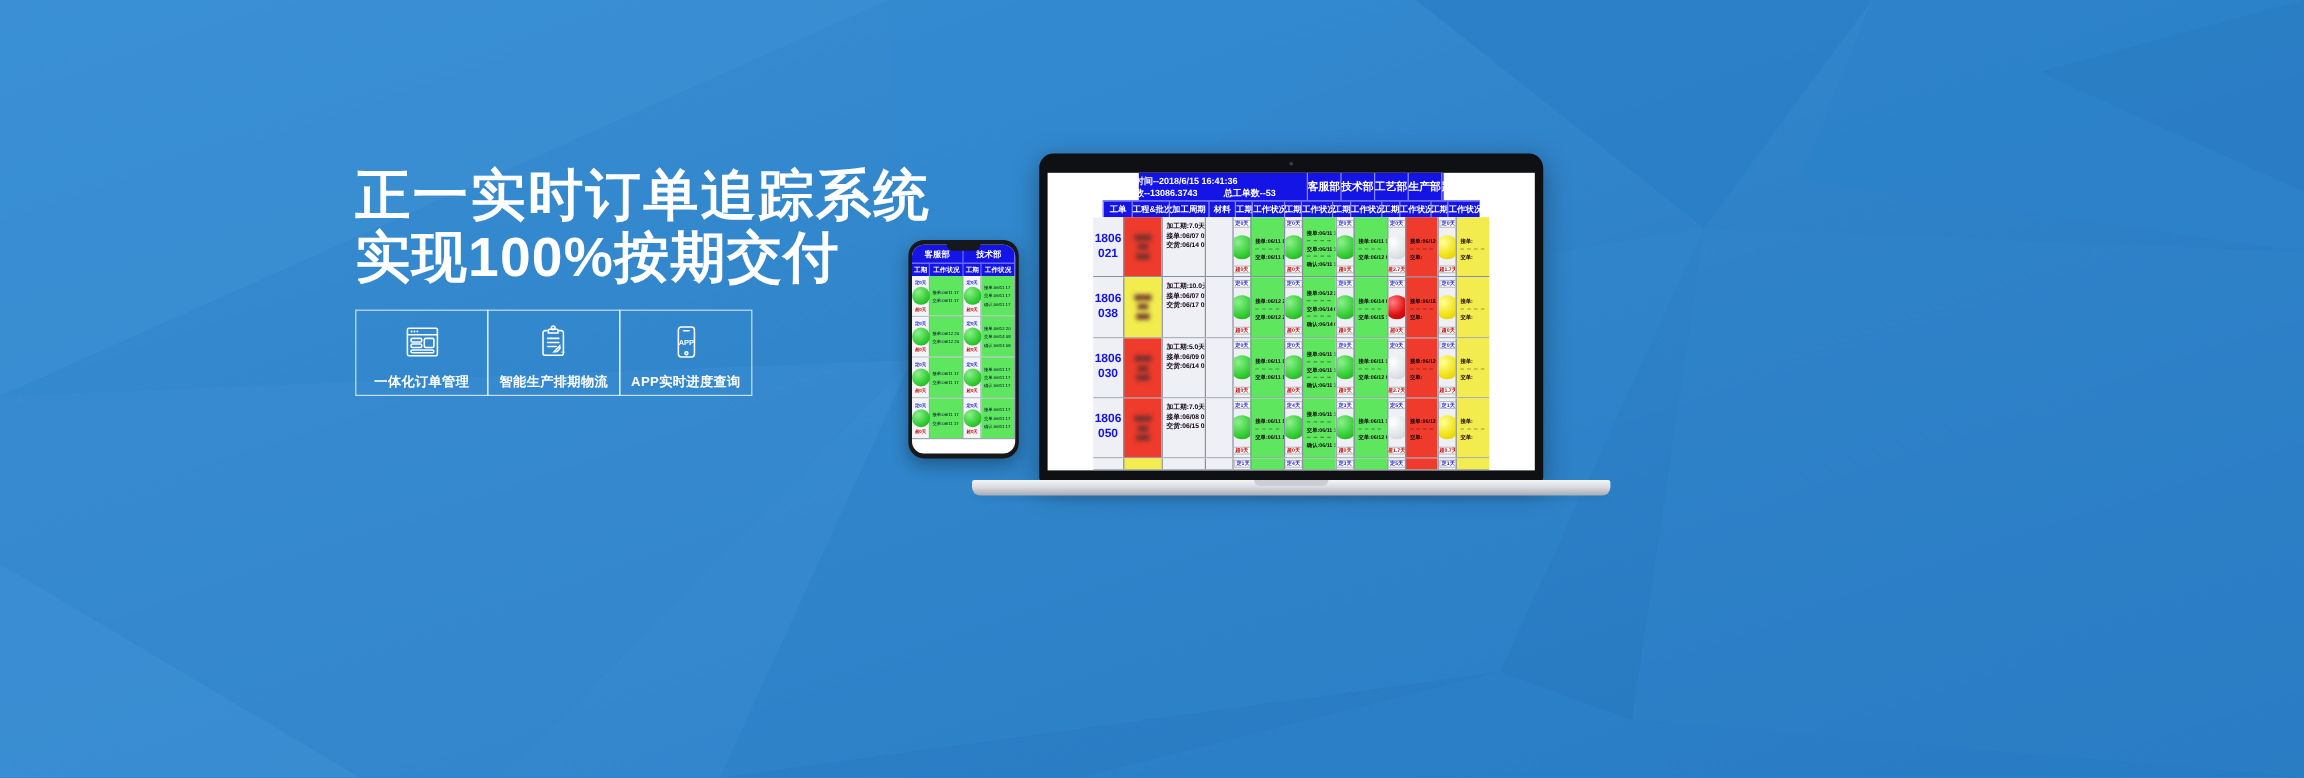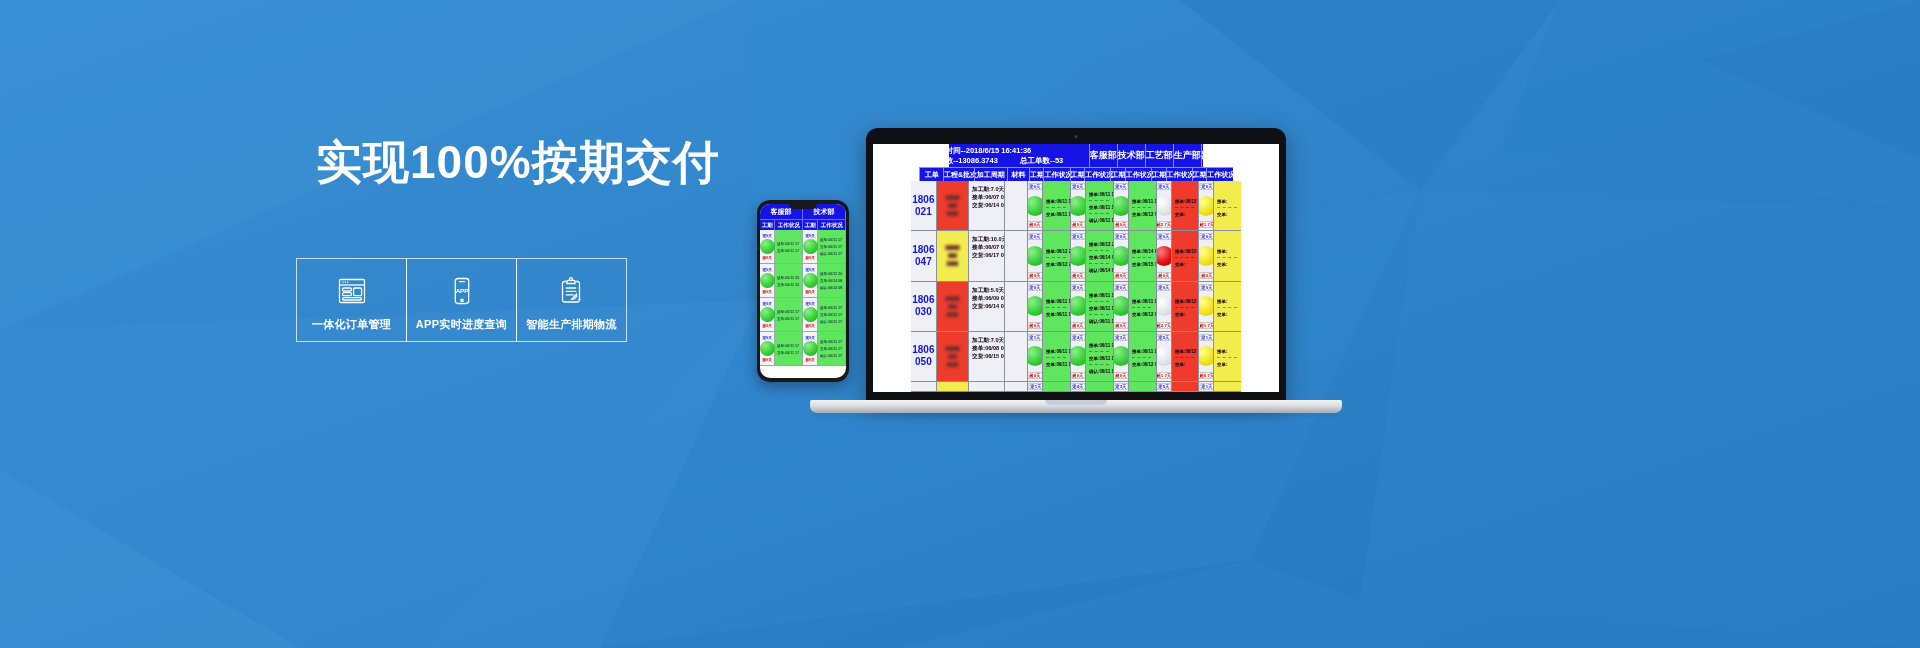--- a/index.html
+++ b/index.html
@@ -17,25 +17,25 @@
   
   #copy { position:absolute; left:296px; top:136px; width:600px; }
   .headline {
     color:#ffffff;
     font-weight:bold;
     font-size:46px;
     line-height:52px;
     letter-spacing:2px;
     white-space:nowrap;
   }
-  .headline.l2 { letter-spacing:1px;margin-left:20px; }
+  .headline.l2 { letter-spacing:1px; }
 
   #features { position:absolute; left:296px; top:258px; display:flex; gap:0; }
   .feature {
-    width:111px; height:84px;
+    width:111px; height:72px;
     border:1px solid rgba(255,255,255,.72);
     margin-right:-1px;
     display:flex; flex-direction:column;
     align-items:center; justify-content:center;
     padding-top:4px;
   }
   .feature .ficon { height:38px; display:flex; align-items:center; justify-content:center; }
   .feature .flabel {
     color:#ffffff; font-size:11px; font-weight:bold;
     margin-top:7px; white-space:nowrap; letter-spacing:.3px;
@@ -198,20 +198,21 @@
     <polygon points="760,300 1420,190 1250,560 600,648" fill="#3289cd" opacity=".35"></polygon>
     <polygon points="1420,190 1920,210 1920,648 1360,600" fill="#2f84c9" opacity=".5"></polygon>
     <polygon points="420,648 600,648 760,300" fill="#4296d9" opacity=".35"></polygon>
     <polygon points="1250,560 1360,600 1920,648 900,648" fill="#3189cf" opacity=".3"></polygon>
     <polygon points="0,470 300,648 0,648" fill="#4599db" opacity=".3"></polygon>
     <polygon points="1700,60 1920,0 1920,160" fill="#2a7cc2" opacity=".6"></polygon>
   </svg>
 </div>
 
 <div id="copy">
+  <div class="headline">正一实时订单追踪系统</div>
   <div class="headline l2">实现100%按期交付</div>
 </div>
 
 <div id="features">
 
   <div class="feature">
     <div class="ficon">
       <svg width="34" height="34" viewBox="0 0 34 34" fill="none" stroke="#fff" stroke-width="1.3">
         <rect x="4.5" y="5.5" width="25" height="23" rx="1.2"></rect>
         <line x1="4.5" y1="11" x2="29.5" y2="11"></line>
@@ -222,45 +223,45 @@
         <rect x="7.5" y="18.6" width="9" height="3" rx="1.3"></rect>
         <rect x="18.6" y="14" width="8" height="7.6" rx="1.2"></rect>
         <rect x="7.5" y="23.6" width="19" height="2.4" rx="1.1"></rect>
       </svg>
     </div>
     <div class="flabel">一体化订单管理</div>
   </div>
 
   <div class="feature">
     <div class="ficon">
-      <svg width="34" height="34" viewBox="0 0 34 34" fill="none" stroke="#fff" stroke-width="1.3">
-        <rect x="10.3" y="4.5" width="13.4" height="25" rx="2.4"></rect>
-        <line x1="14.6" y1="7.6" x2="19.4" y2="7.6" stroke-linecap="round"></line>
-        <circle cx="17" cy="26.3" r="1.2"></circle>
-        <text x="17" y="19.4" font-family="Liberation Sans, sans-serif" font-size="6.2" font-weight="bold" fill="#fff" stroke="none" text-anchor="middle">APP</text>
-      </svg>
-    </div>
-    <div class="flabel">APP实时进度查询</div>
-  </div>
-
-  <div class="feature">
-    <div class="ficon">
       <svg width="34" height="34" viewBox="0 0 34 34" fill="none" stroke="#fff" stroke-width="1.3" stroke-linecap="round">
         <path d="M11 7.5H9.2c-.9 0-1.7.8-1.7 1.7v17.1c0 .9.8 1.7 1.7 1.7h13.6c.9 0 1.7-.8 1.7-1.7V9.2c0-.9-.8-1.7-1.7-1.7H21"></path>
         <path d="M13 6.3h6c.6 0 1 .5 1 1v2.2h-8V7.3c0-.5.4-1 1-1z"></path>
         <circle cx="16" cy="5.2" r="1.5"></circle>
         <line x1="11.3" y1="14" x2="20.7" y2="14"></line>
         <line x1="11.3" y1="17.4" x2="20.7" y2="17.4"></line>
         <line x1="11.3" y1="20.8" x2="18.4" y2="20.8"></line>
         <path d="M21.4 20.2l-4.6 4.9 2.5-.2 2.4-2.6z"></path>
         <circle cx="23.3" cy="25.4" r=".55" fill="#fff" stroke="none"></circle>
         <circle cx="25" cy="25.4" r=".55" fill="#fff" stroke="none"></circle>
       </svg>
     </div>
     <div class="flabel">智能生产排期物流</div>
+  </div>
+
+  <div class="feature">
+    <div class="ficon">
+      <svg width="34" height="34" viewBox="0 0 34 34" fill="none" stroke="#fff" stroke-width="1.3">
+        <rect x="10.3" y="4.5" width="13.4" height="25" rx="2.4"></rect>
+        <line x1="14.6" y1="7.6" x2="19.4" y2="7.6" stroke-linecap="round"></line>
+        <circle cx="17" cy="26.3" r="1.2"></circle>
+        <text x="17" y="19.4" font-family="Liberation Sans, sans-serif" font-size="6.2" font-weight="bold" fill="#fff" stroke="none" text-anchor="middle">APP</text>
+      </svg>
+    </div>
+    <div class="flabel">APP实时进度查询</div>
   </div>
 
 </div>
 
 <div id="phone">
   <div class="phone-screen">
     <div class="ph-hdr">
       <div class="ph-dept">客服部</div>
       <div class="ph-dept">技术部</div>
     </div>
@@ -466,21 +467,21 @@
              </div>
               <div class="cell col-st c-st bg-yellow">
                <div class="ln">接单:</div>
                 <div class="sep"></div>
                 <div class="ln">交单:</div>
              </div>
             </div>
             <div class="trow">
               <div class="cell col-no c-no">
              <div>1806</div>
-             <div>047</div>
+             <div>038</div>
            </div>
               <div class="cell col-prj c-prj" style="background:#f2ec4e">
              <div class="blur">█████</div>
              <div class="blur">███</div>
              <div class="blur">████</div>
            </div>
               <div class="cell col-cyc c-cyc">
              <div class="ln">加工期:10.0天</div>
                 <div class="ln">接单:06/07 00</div>
                 <div class="ln">交货:06/17 00</div>

